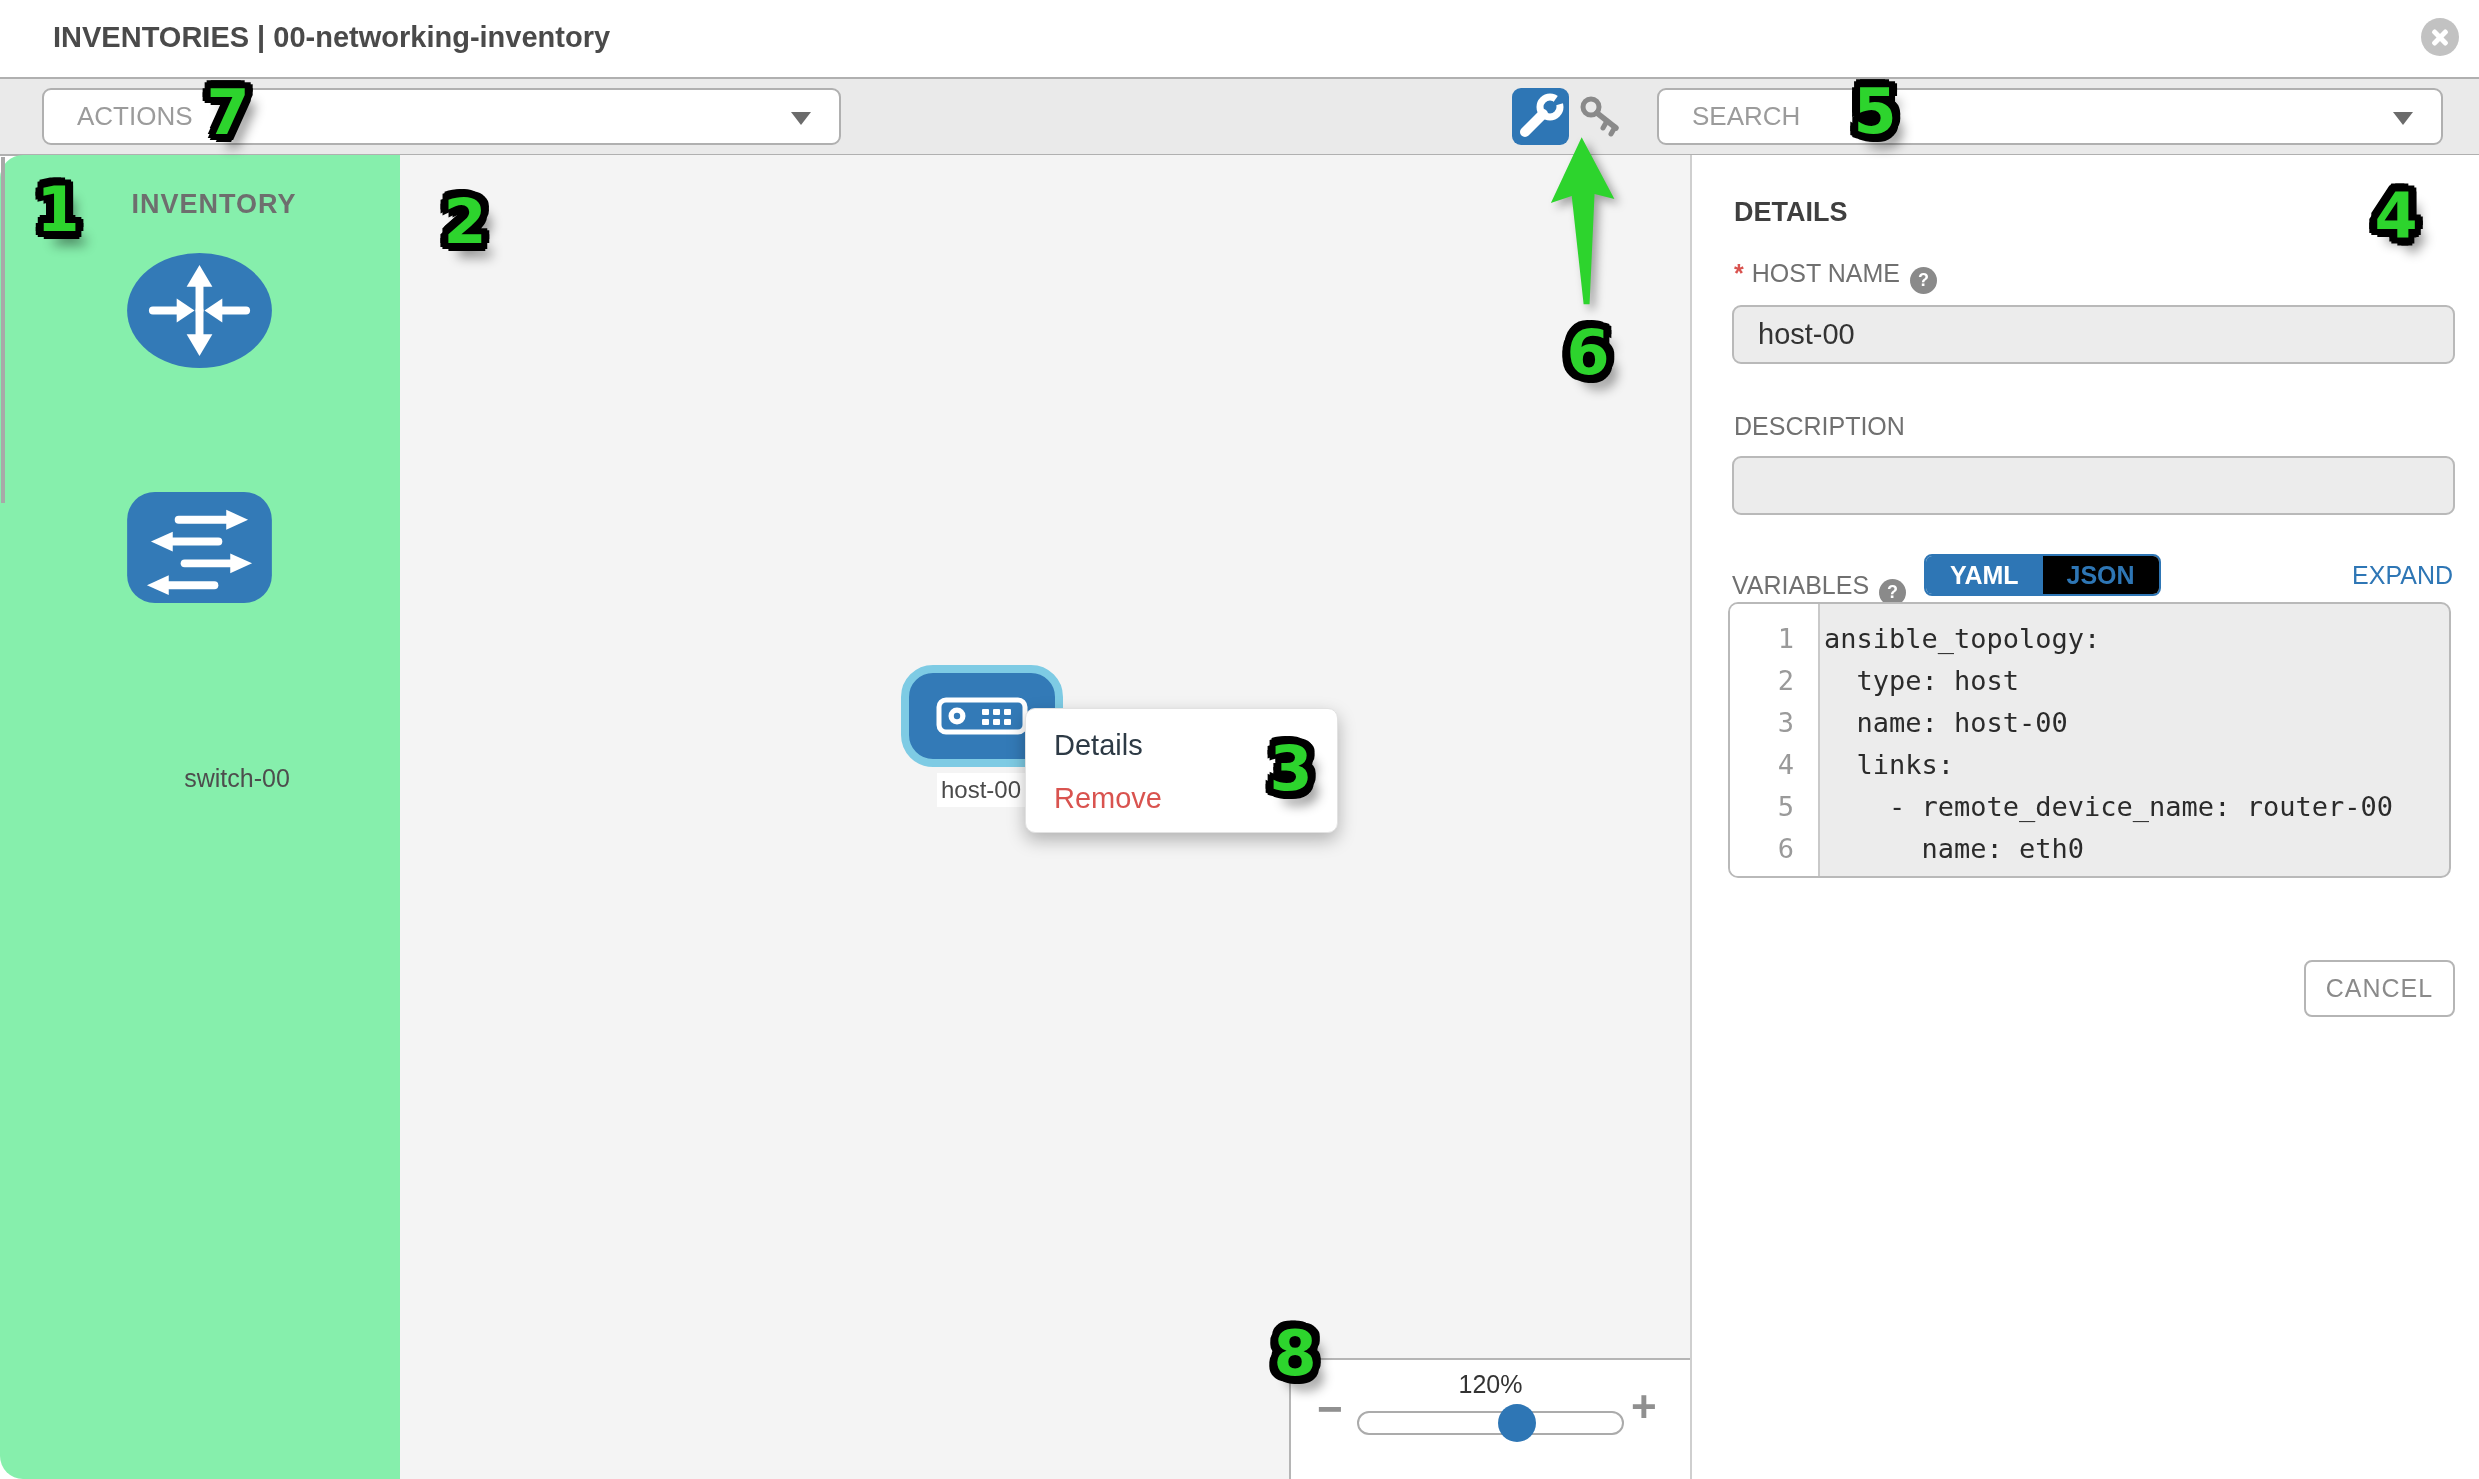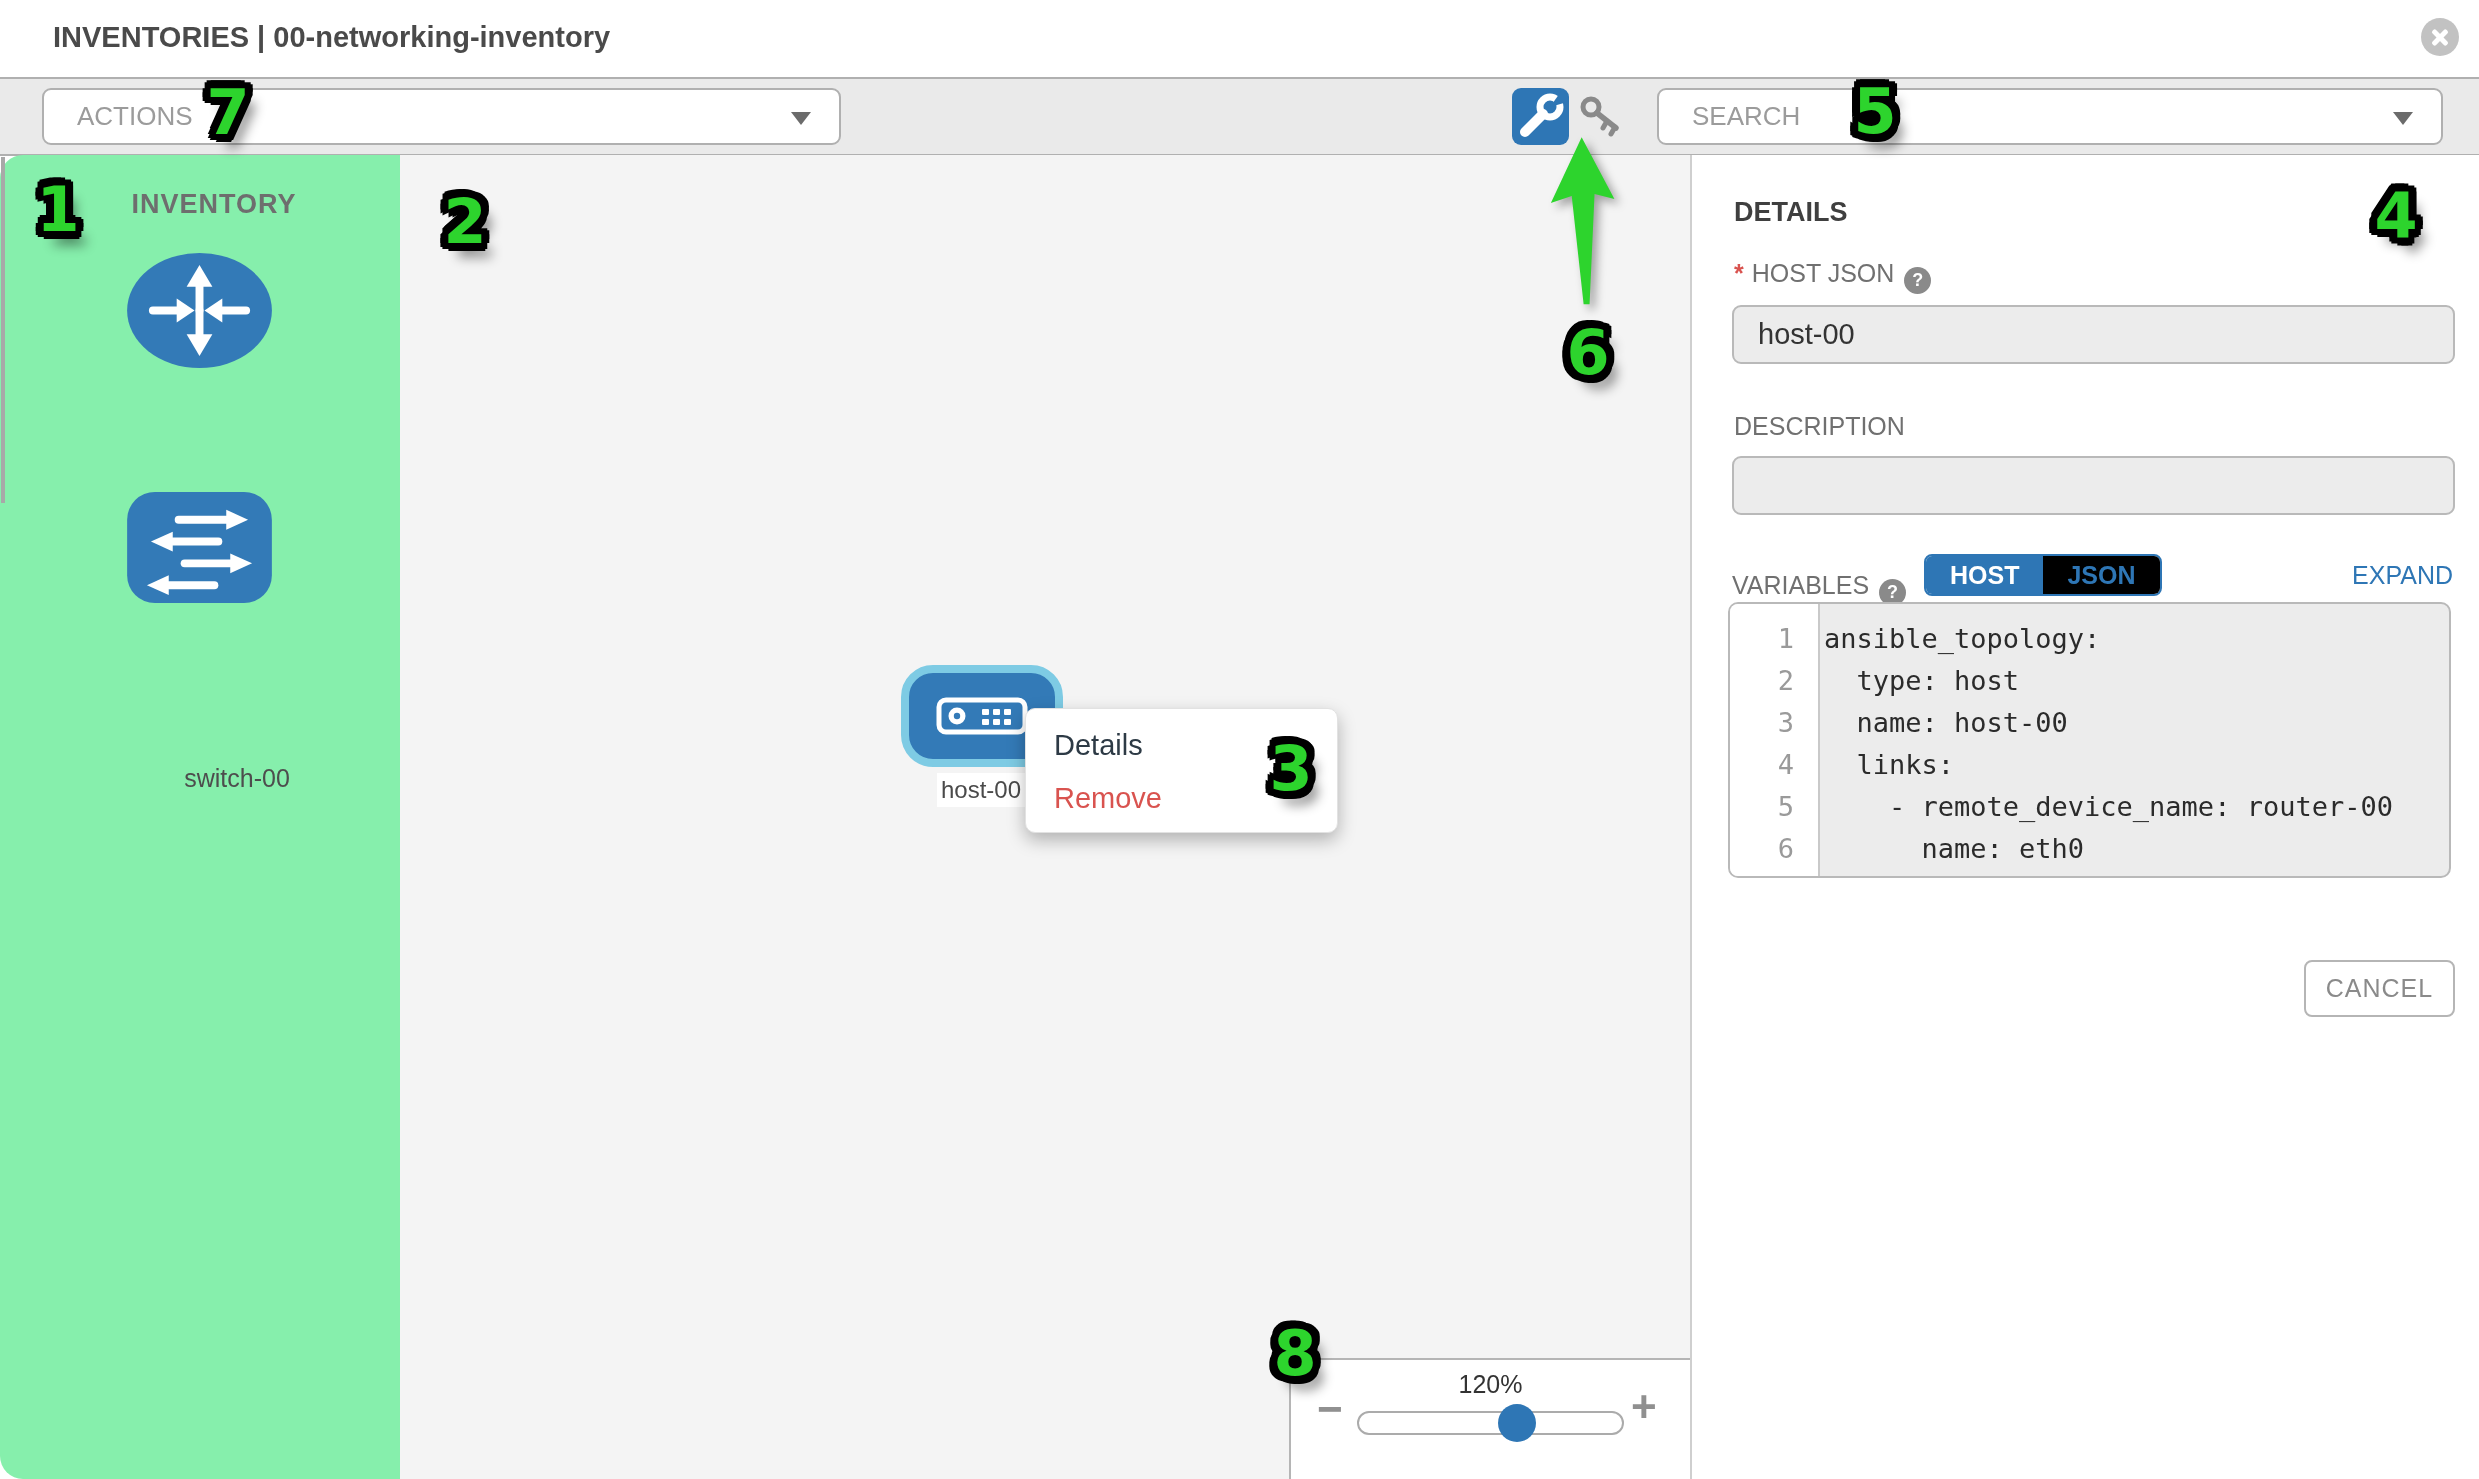--- a/index.html
+++ b/index.html
@@ -206,32 +206,32 @@
       <div class="zoom-track"></div>
       <div class="zoom-thumb"></div>
       <div class="zoom-plus">+</div>
     </div>
   </div>
 
   <div class="right-panel">
     <div class="dp-title">DETAILS</div>
 
     <div class="field-label" style="left:42px; top:104px;">
-      <span class="req">*</span><span>HOST JSON</span><span class="help-icon">?</span>
+      <span class="req">*</span><span>HOST NAME</span><span class="help-icon">?</span>
     </div>
     <input class="tb-input" id="hostname-input" type="text" value="host-00" style="">
 
     <div class="field-label" style="left:42px; top:257px;">DESCRIPTION</div>
     <input class="tb-input" id="description-input" type="text" value="" style="">
 
     <div class="field-label vars-row-label">
       <span>VARIABLES</span><span class="help-icon">?</span>
     </div>
     <div class="format-toggle">
-      <div class="seg active">HOST</div>
+      <div class="seg active">YAML</div>
       <div class="seg inactive">JSON</div>
     </div>
     <div class="expand-link">EXPAND</div>
 
     <div class="editor">
       <div class="gutter-bg"></div>
       <div class="code-rows">
         <div class="code-row">
             <span class="ln">1</span>
             <span class="ct">ansible_topology:</span>

